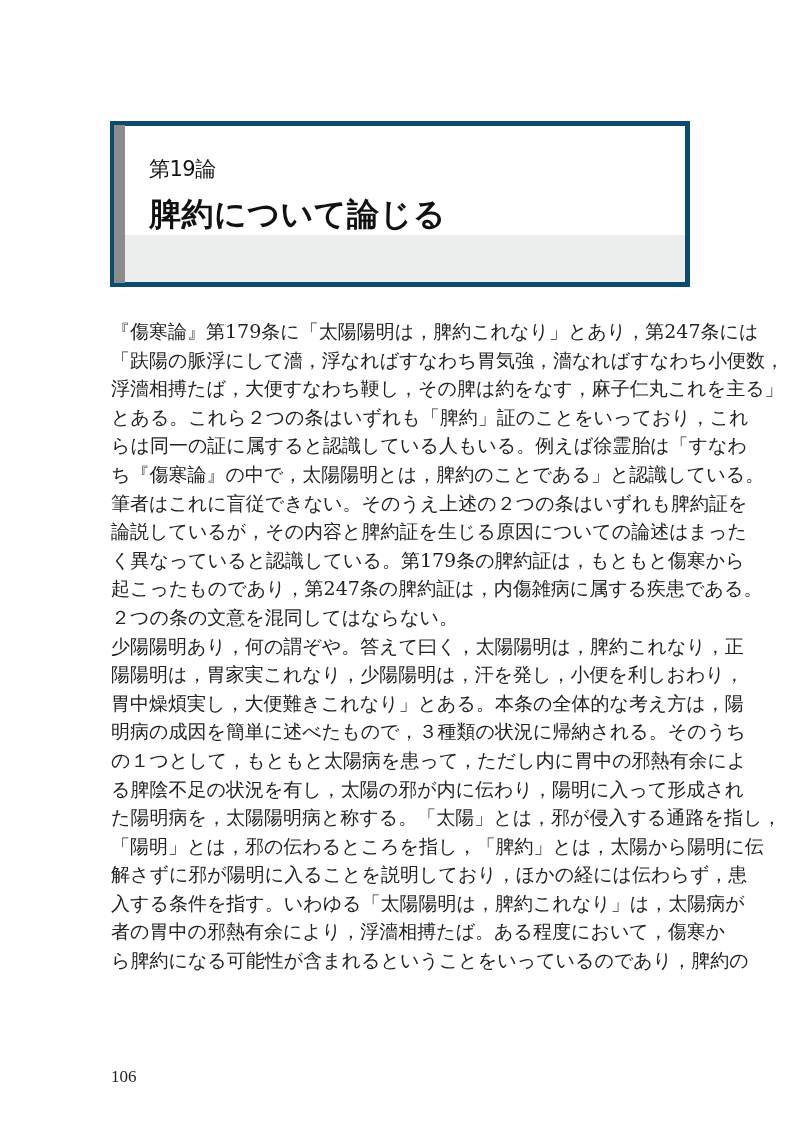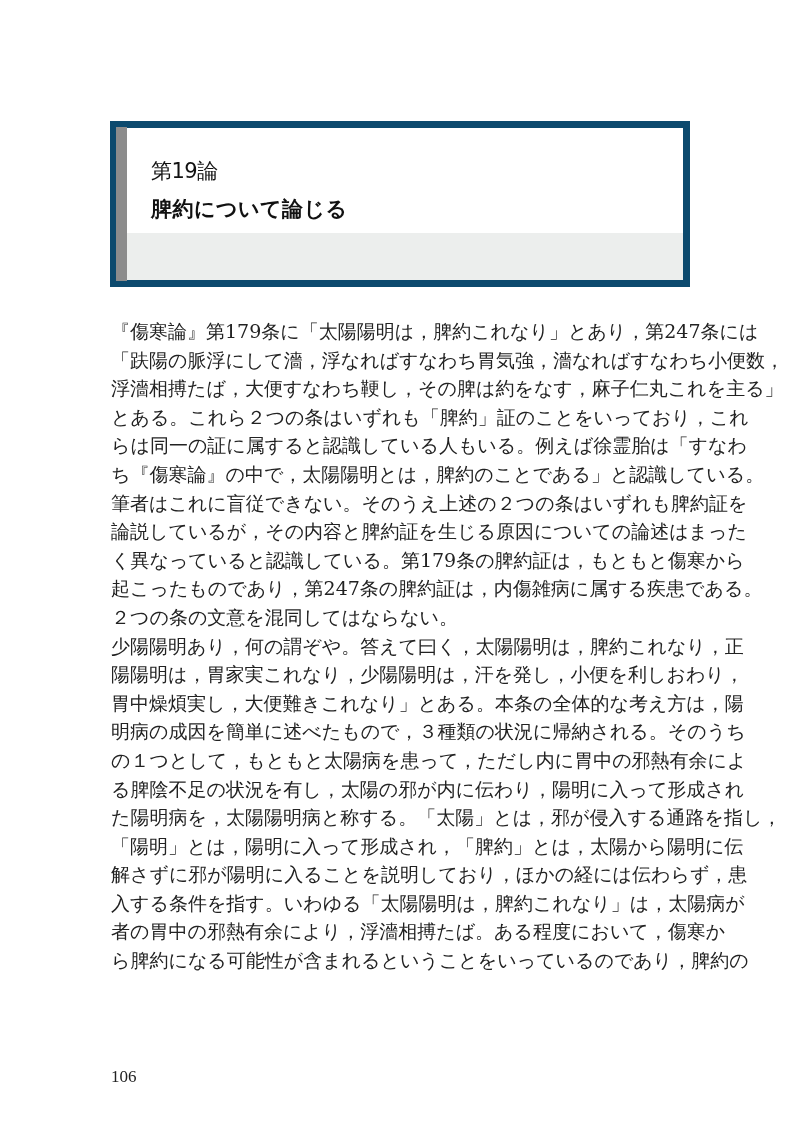--- a/index.html
+++ b/index.html
@@ -14,21 +14,21 @@
       overflow: hidden;
       font-family: "DejaVu Serif", "Liberation Serif", serif;
       color: #1a1a1a;
     }
     .chapter-box {
       position: absolute;
       left: 110px;
       top: 121px;
       width: 580px;
       height: 166px;
-      border: 7px solid #0c4a6e;
+      border: 5px solid #0c4a6e;
       box-sizing: border-box;
       background: #ffffff;
     }
     .chapter-bar {
       position: absolute;
       left: -1px;
       top: -1px;
       bottom: -1px;
       width: 11px;
       background: #8c8c8c;
@@ -48,21 +48,21 @@
       font-family: "DejaVu Sans", "Liberation Sans", sans-serif;
       font-size: 21px;
       letter-spacing: -0.5px;
       color: #111;
     }
     .chapter-title {
       position: absolute;
       left: 34px;
       top: 67px;
       font-family: "DejaVu Sans", "Liberation Sans", sans-serif;
-      font-size: 21px;
+      font-size: 32px;
       font-weight: bold;
       color: #111;
       letter-spacing: 0.5px;
     }
     .body-text {
       position: absolute;
       left: 111px;
       top: 317px;
       width: 582px;
     }
@@ -110,20 +110,20 @@
   <span class="line">く異なっていると認識している。第179条の脾約証は，もともと傷寒から</span>
   <span class="line">起こったものであり，第247条の脾約証は，内傷雑病に属する疾患である。</span>
   <span class="line last">２つの条の文意を混同してはならない。</span>
   <span class="line">少陽陽明あり，何の謂ぞや。答えて曰く，太陽陽明は，脾約これなり，正</span>
   <span class="line">陽陽明は，胃家実これなり，少陽陽明は，汗を発し，小便を利しおわり，</span>
   <span class="line">胃中燥煩実し，大便難きこれなり」とある。本条の全体的な考え方は，陽</span>
   <span class="line">明病の成因を簡単に述べたもので，３種類の状況に帰納される。そのうち</span>
   <span class="line">の１つとして，もともと太陽病を患って，ただし内に胃中の邪熱有余によ</span>
   <span class="line">る脾陰不足の状況を有し，太陽の邪が内に伝わり，陽明に入って形成され</span>
   <span class="line">た陽明病を，太陽陽明病と称する。「太陽」とは，邪が侵入する通路を指し，</span>
-  <span class="line">「陽明」とは，陽明に入って形成され，「脾約」とは，太陽から陽明に伝</span>
+  <span class="line">「陽明」とは，邪の伝わるところを指し，「脾約」とは，太陽から陽明に伝</span>
   <span class="line">解さずに邪が陽明に入ることを説明しており，ほかの経には伝わらず，患</span>
   <span class="line">入する条件を指す。いわゆる「太陽陽明は，脾約これなり」は，太陽病が</span>
   <span class="line">者の胃中の邪熱有余により，浮濇相搏たば。ある程度において，傷寒か</span>
   <span class="line">ら脾約になる可能性が含まれるということをいっているのであり，脾約の</span>
 </div>
 
 <div class="page-number">106</div>
 
 </body></html>

